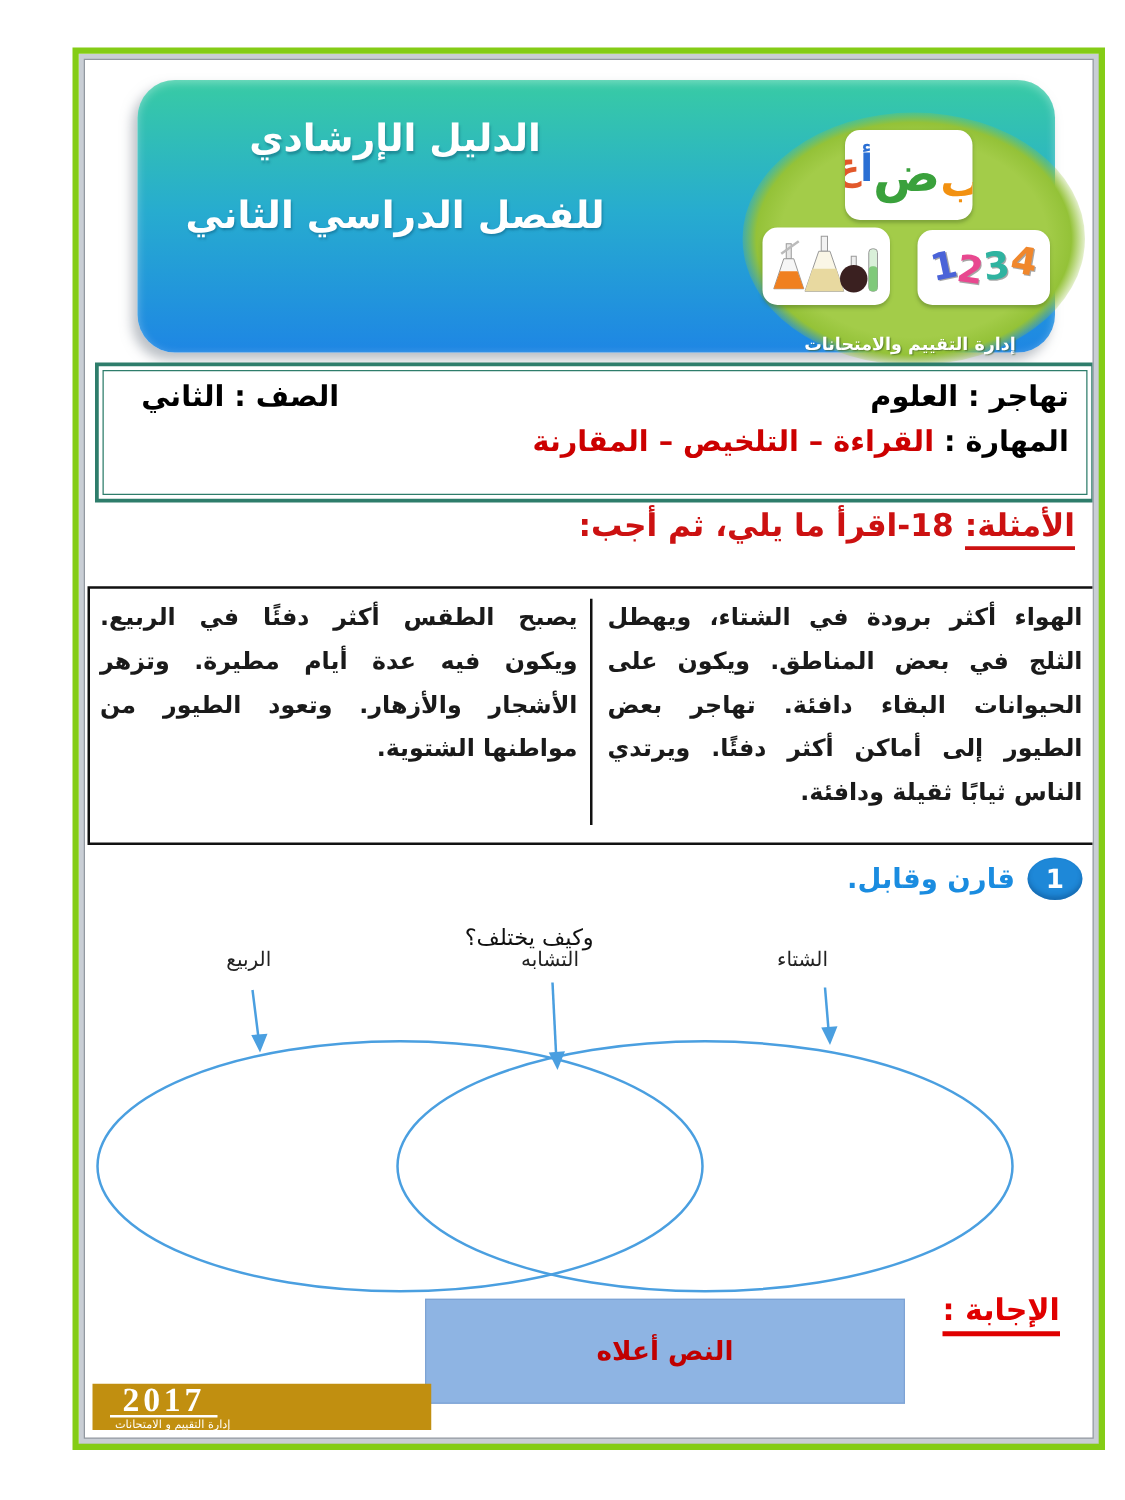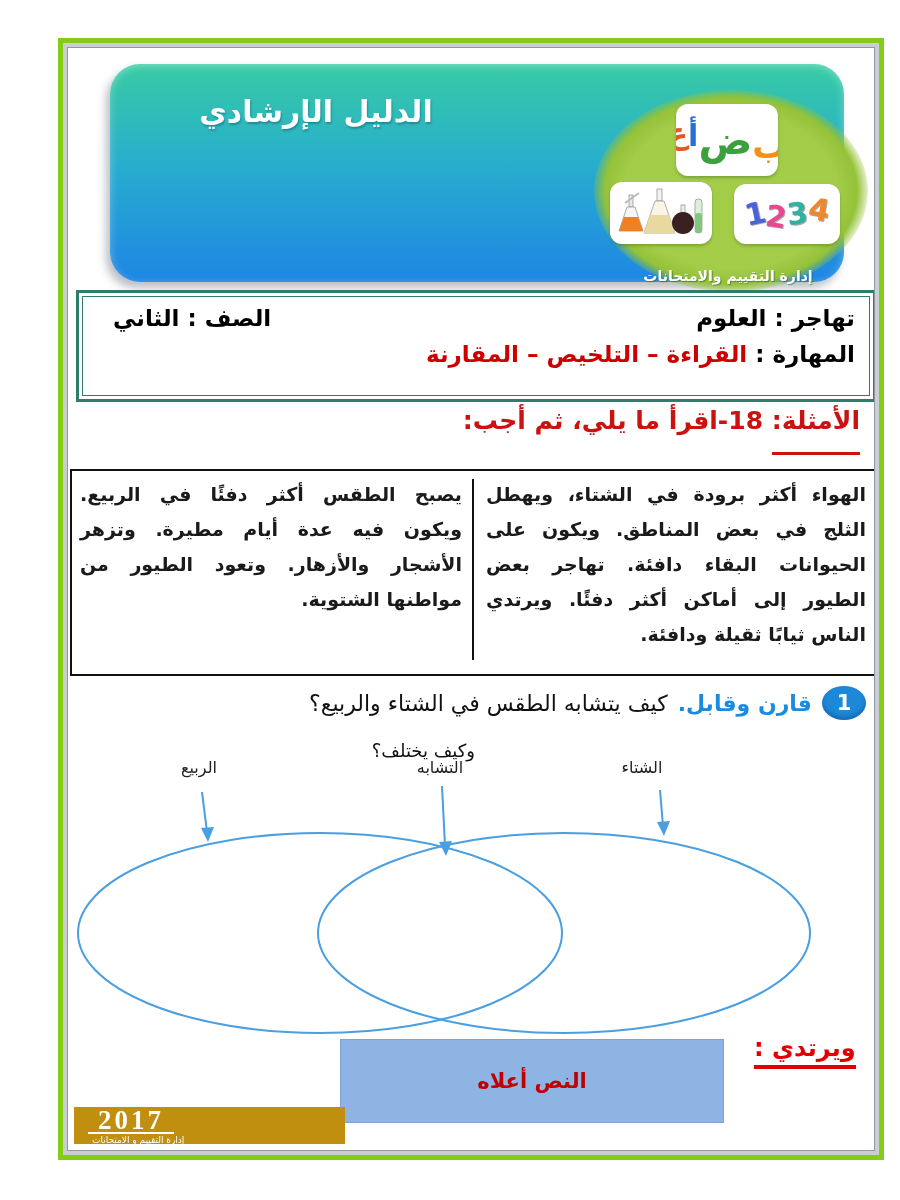--- a/index.html
+++ b/index.html
@@ -66,21 +66,21 @@
   }
   .info-row1{display:flex;justify-content:space-between;padding:8px 14px 0 30px;}
   .info-row2{padding:10px 14px 0 0;}
   .skill-value{color:#cc0000;}
 
   
   .examples{
     position:absolute;top:358px;right:14px;direction:rtl;
     color:#cc1111;font-weight:bold;font-size:25px;
   }
-  .examples .u{border-bottom:3px solid #cc1111;padding-bottom:17px;}
+  .examples .u{border-bottom:3px solid #cc1111;padding-bottom:2px;}
 
   
   .reading-box{
     position:absolute;left:2px;top:421px;width:804px;height:203px;
     border:2px solid #111;background:#fff;
   }
   .reading-divider{position:absolute;left:400px;top:8px;bottom:14px;width:2px;background:#111;}
   .passage{
     position:absolute;top:6px;direction:rtl;text-align:justify;
     font-size:19px;font-weight:bold;color:#1a1a1a;line-height:35px;
@@ -143,20 +143,21 @@
 </style>
 </head>
 <body>
 
 <div class="page">
   <div class="content">
 
     <div class="banner">
       <div class="banner-title">
         <div class="l1">الدليل الإرشادي</div>
+        <div class="l2">للفصل الدراسي الثاني</div>
       </div>
       <div class="logo-circle">
         <div class="logo-card card-callig">
           <span class="cal-b">ب</span>
             <span class="cal-d">ض</span>
             <span class="cal-a">أ</span>
             <span class="cal-3">ع</span>
         </div>
         <div class="logo-card card-flasks">
           <svg class="flask-svg" width="92" height="52" viewBox="0 0 92 52">
@@ -203,21 +204,20 @@
 
     <div class="reading-box">
       <div class="reading-divider"></div>
       <div class="passage passage-left">يصبح الطقس أكثر دفئًا في الربيع. ويكون فيه عدة أيام مطيرة. وتزهر الأشجار والأزهار. وتعود الطيور من مواطنها الشتوية.</div>
       <div class="passage passage-right">الهواء أكثر برودة في الشتاء، ويهطل الثلج في بعض المناطق. ويكون على الحيوانات البقاء دافئة. تهاجر بعض الطيور إلى أماكن أكثر دفئًا. ويرتدي الناس ثيابًا ثقيلة ودافئة.</div>
     </div>
 
     <div class="q-line1">
       <span class="q-badge">1</span>
       <span class="q-lead">قارن وقابل.</span>
-      <span>كيف يتشابه الطقس في الشتاء والربيع؟</span>
     </div>
     <div class="q-line2">وكيف يختلف؟</div>
 
     <div class="venn-label lbl-winter">الشتاء</div>
     <div class="venn-label lbl-center">التشابه</div>
     <div class="venn-label lbl-spring">الربيع</div>
 
     <svg class="venn-svg" width="806" height="258" viewBox="0 0 806 258">
 
       <g stroke="#4a9fe0" stroke-width="2" fill="#4a9fe0">
@@ -226,21 +226,21 @@
         <line x1="374" y1="2" x2="377" y2="62"></line>
         <polygon points="378,72 371,58 384,57" stroke="none"></polygon>
         <line x1="592" y1="6" x2="595" y2="42"></line>
         <polygon points="596,52 589,38 602,37" stroke="none"></polygon>
       </g>
 
       <ellipse cx="252" cy="149" rx="242" ry="100" fill="none" stroke="#4a9fe0" stroke-width="2"></ellipse>
       <ellipse cx="496" cy="149" rx="246" ry="100" fill="none" stroke="#4a9fe0" stroke-width="2"></ellipse>
     </svg>
 
-    <div class="answer-label">ويرتدي :</div>
+    <div class="answer-label">الإجابة :</div>
     <div class="answer-box">
       <div>النص أعلاه</div>
     </div>
 
     <div class="footer-left">
       <span class="footer-year">2017</span>
       <div class="footer-dept">إدارة التقييم و الامتحانات</div>
     </div>
 
   </div>

